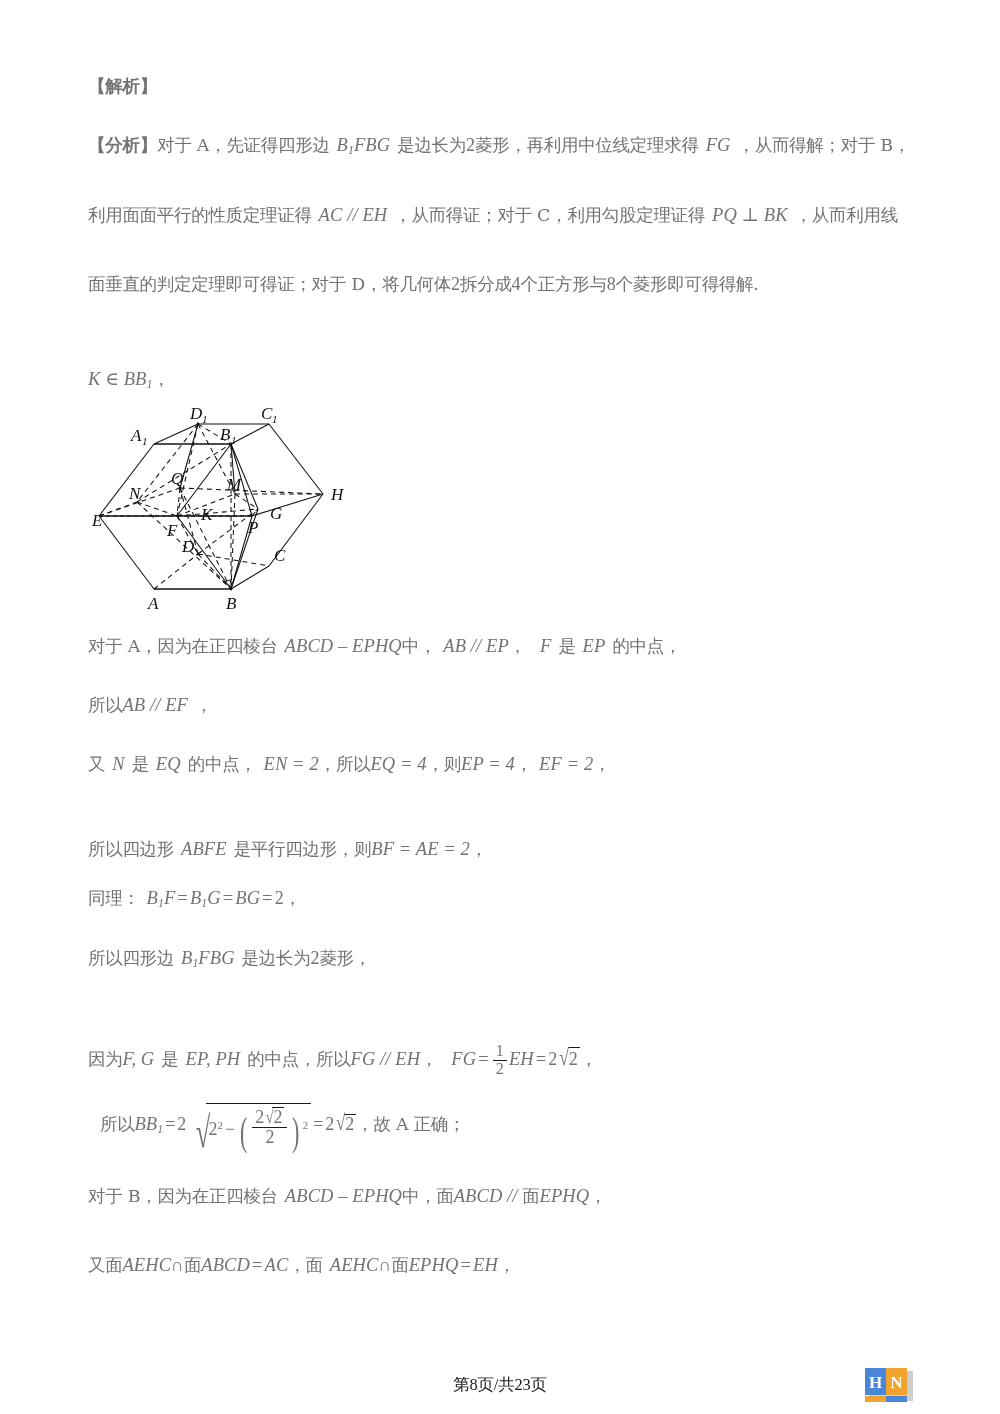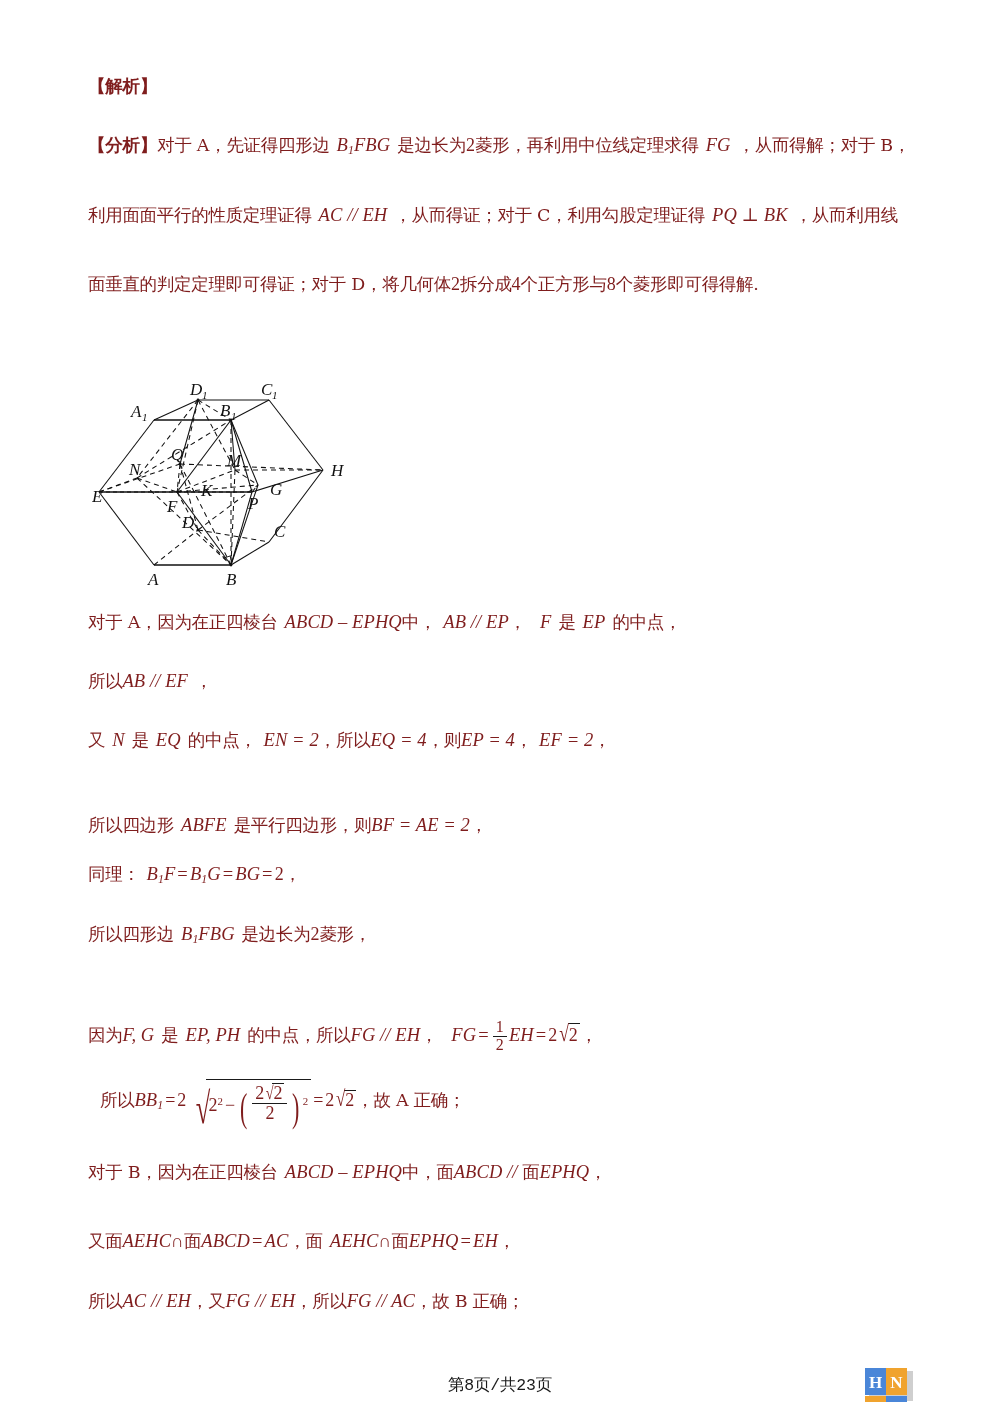--- a/index.html
+++ b/index.html
@@ -25,21 +25,21 @@
     position: absolute;
     left: 88px;
     top: 76px;
     width: 828px;
   }
 
   
   .line {
     font-size: 17.5px;
     line-height: 1.25;
-    color: #7f1d1d;
+    color: #737373;
     white-space: nowrap;
     margin: 0;
   }
   .lbl {            
     font-family: "DejaVu Serif", "Liberation Serif", serif;
     font-weight: 700;
     letter-spacing: -0.2px;
   }
   .cjk {
     font-family: "DejaVu Serif", "Liberation Serif", serif;
@@ -160,21 +160,21 @@
     top: 1368px;
     width: 1000px;
     height: 46px;
   }
   .footer-page {
     position: absolute;
     left: 0;
     top: 6px;
     width: 1000px;
     text-align: center;
-    font-family: Liberation Mono, monospace;
+    font-family: Liberation Serif, serif;
     font-size: 16.5px;
     color: #1a1a1a;
     letter-spacing: -0.2px;
   }
   .logo {
     position: absolute;
     left: 862px;
     top: 1365px;
     width: 54px;
     height: 44px;
@@ -208,20 +208,23 @@
 
     <p class="line">
       <span class="cjk">面垂直的判定定理即可得证；对于 D，将几何体</span><span class="mn">2</span><span class="cjk">拆分成</span><span class="mn">4</span><span class="cjk">个正方形与</span><span class="mn">8</span><span class="cjk">个菱形即可得得解.</span>
     </p>
 
     <div class="gap-md"></div>
 
 
     <div class="gap-xl"></div>
 
+    <p class="line">
+      <span class="mi"><span>K ∈ BB</span><sub class="s">1</sub></span><span class="cjk">，</span>
+    </p>
 
     <div class="gap-sm"></div>
 
     <div class="figure">
       <svg width="300" height="215" viewBox="0 0 300 215" xmlns="http://www.w3.org/2000/svg">
         <g stroke="#111111" fill="none" stroke-width="1.05">
 
           <line x1="62" y1="38" x2="106" y2="18"></line>
           <line x1="106" y1="18" x2="177" y2="18"></line>
           <line x1="177" y1="18" x2="139" y2="38"></line>
@@ -376,23 +379,20 @@
     </p>
 
     <div class="gap-xl"></div>
 
     <p class="line">
       <span class="cjk">又面</span><span class="mi">AEHC</span><span class="mn">∩</span><span class="cjk">面</span><span class="mi">ABCD<span class="op">=</span>AC</span><span class="cjk">，面</span><span class="sp"></span><span class="mi">AEHC</span><span class="mn">∩</span><span class="cjk">面</span><span class="mi">EPHQ<span class="op">=</span>EH</span><span class="cjk">，</span>
     </p>
 
     <div class="gap-lg"></div>
 
-    <p class="line">
-      <span class="cjk">所以</span><span class="mi">AC // EH</span><span class="cjk">，又</span><span class="mi">FG // EH</span><span class="cjk">，所以</span><span class="mi">FG // AC</span><span class="cjk">，故 B 正确；</span>
-    </p>
 
     <div class="gap-md"></div>
 
   </div>
 
   <div class="footer">
     <div class="footer-page">第8页/共23页</div>
   </div>
 
   <div class="logo">

